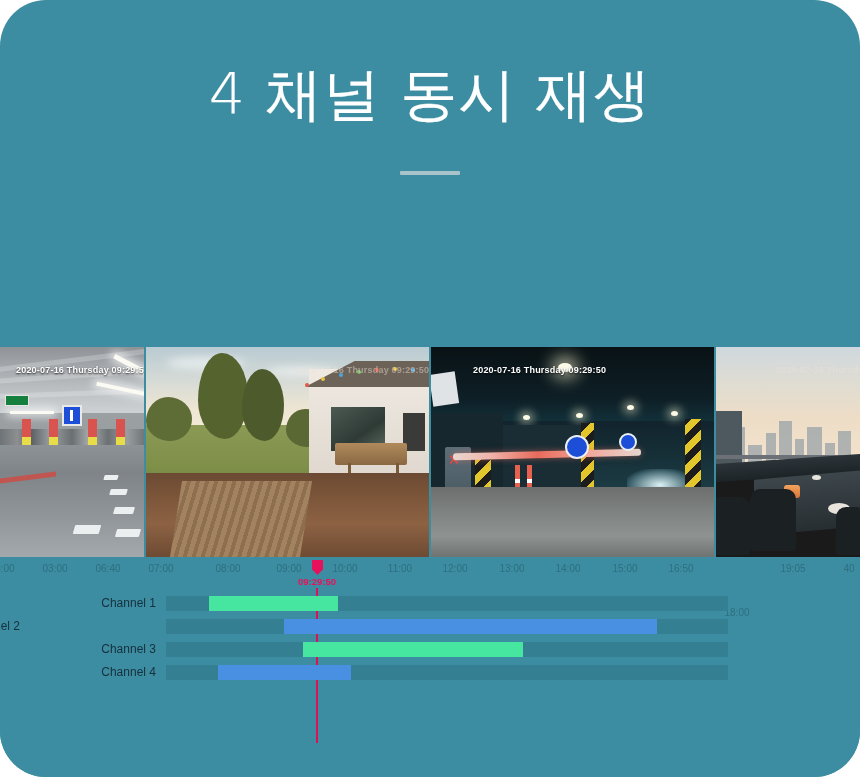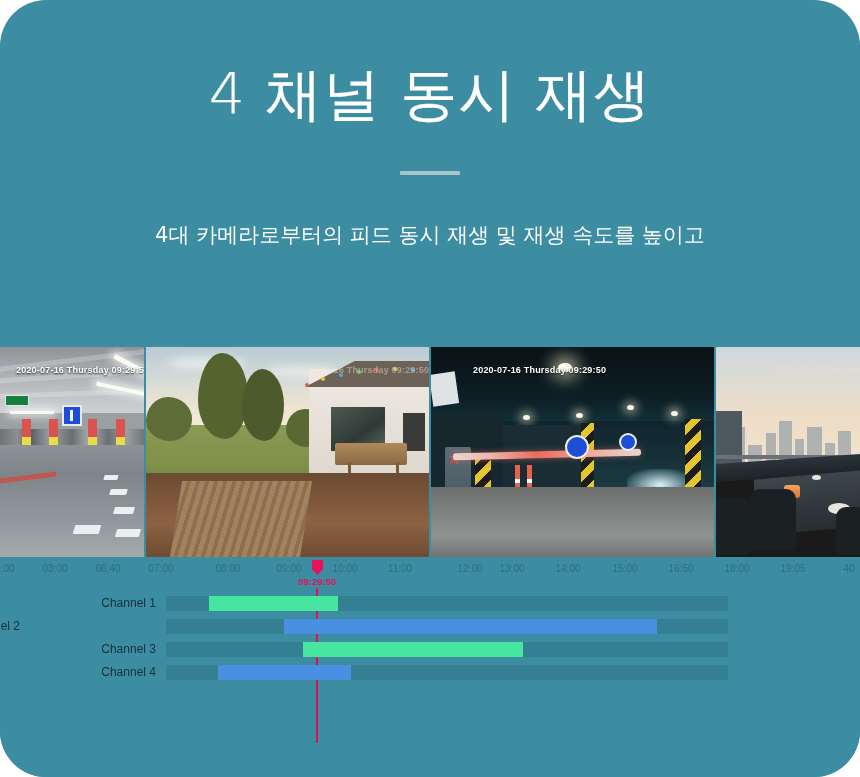--- a/index.html
+++ b/index.html
@@ -169,21 +169,20 @@
   .track-seg{position:absolute;height:15px;}
 </style>
 </head>
 <body>
 
 <div id="page">
 
   <div id="header">
     <div id="page-title">4 채널 동시 재생</div>
     <div id="title-divider"></div>
-    <div class="subtitle-line" id="subtitle-1">4대 카메라로부터의 피드 동시 재생 및 재생 속도를 높이고</div>
   </div>
 
   <div id="video-wall">
 
     <div class="video-panel" id="panel-1">
       <div class="p1-sky"></div>
       <div class="p1-ceiling"></div>
       <div class="p1-beam" style="left:-10px;top:10px;width:180px;transform:rotate(-7deg);"></div>
       <div class="p1-beam" style="left:-10px;top:26px;width:180px;transform:rotate(-4deg);"></div>
       <div class="p1-beam" style="left:-10px;top:44px;width:180px;transform:rotate(-2deg);"></div>
@@ -293,26 +292,26 @@
   <div id="timeline">
     <div id="ruler">
         <div class="tick-label" style="left: 2px;">04:00</div>
         <div class="tick-label" style="left: 55px;">03:00</div>
         <div class="tick-label" style="left: 108px;">06:40</div>
         <div class="tick-label" style="left: 161px;">07:00</div>
         <div class="tick-label" style="left: 228px;">08:00</div>
         <div class="tick-label" style="left: 289px;">09:00</div>
         <div class="tick-label" style="left: 345px;">10:00</div>
         <div class="tick-label" style="left: 400px;">11:00</div>
-        <div class="tick-label" style="left: 455px; margin-left: 15px;">12:00</div>
+        <div class="tick-label" style="left: 455px;">12:00</div>
         <div class="tick-label" style="left: 512px;">13:00</div>
         <div class="tick-label" style="left: 568px;">14:00</div>
         <div class="tick-label" style="left: 625px;">15:00</div>
         <div class="tick-label" style="left: 681px;">16:50</div>
-        <div class="tick-label" style="left: 737px;">18:00</div>
+        <div class="tick-label" style="left: 737px; margin-top: 44px;">18:00</div>
         <div class="tick-label" style="left: 793px;">19:05</div>
         <div class="tick-label" style="left: 849px;">40</div>
       </div>
     <div id="playhead-marker" style="left: 317px;"></div>
     <div id="playhead-time" style="left: 317px;">09:29:50</div>
     <div id="playhead-line" style="left: 316px;"></div>
     <div id="tracks">
         <div class="track-row" style="top: 39px; width: 860px;">
           <div class="track-label" style="right: 704px;">Channel 1</div>
           <div class="track-bg" style="left: 166px; width: 562px;"></div>

